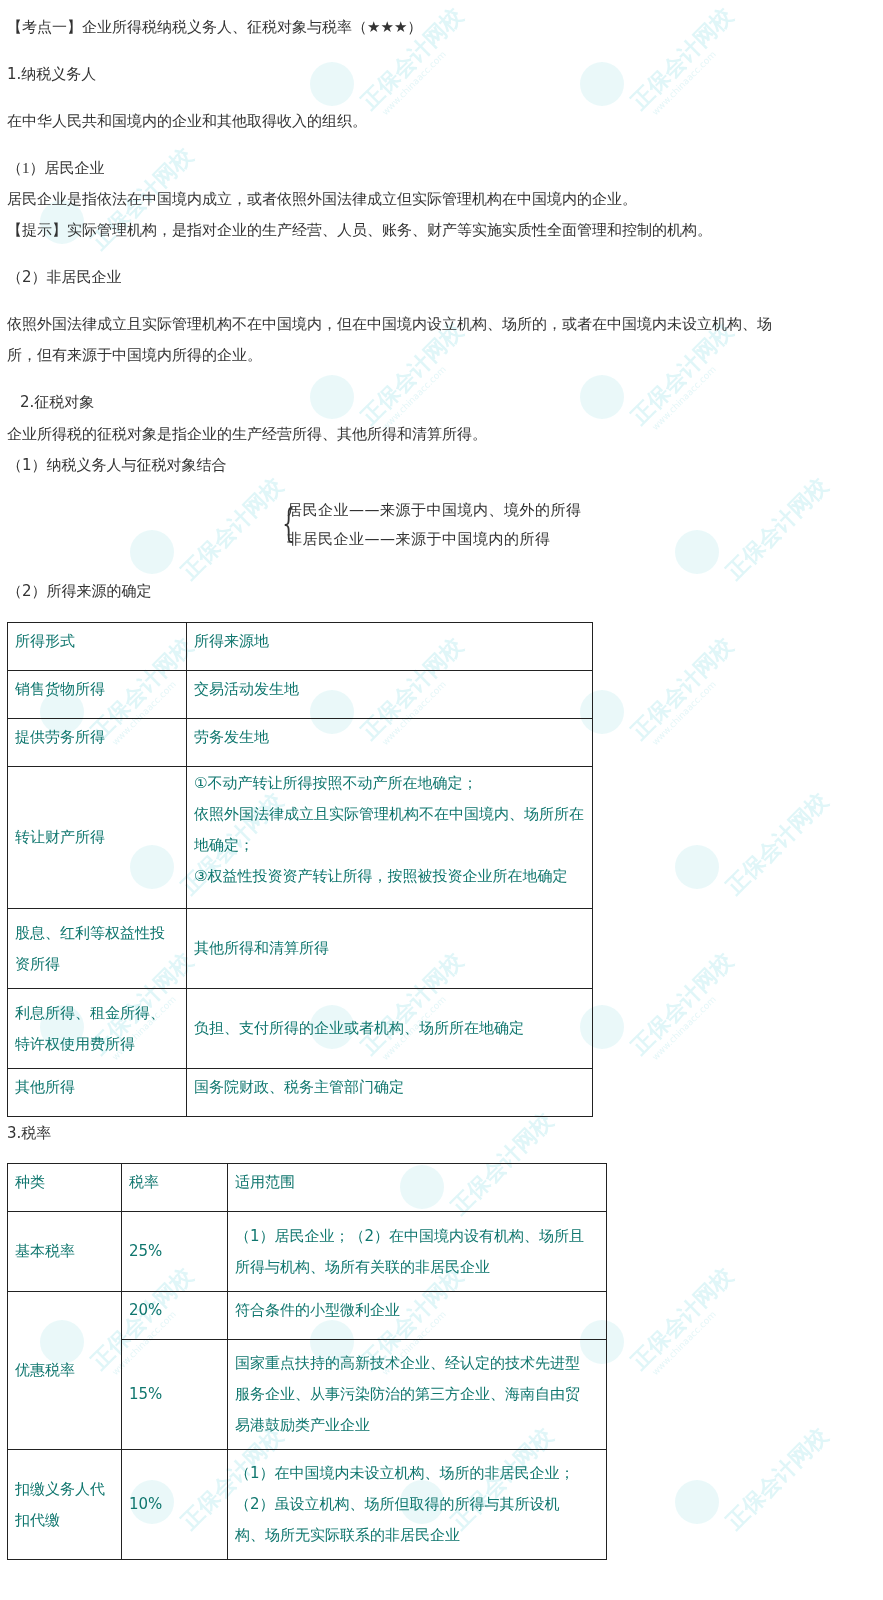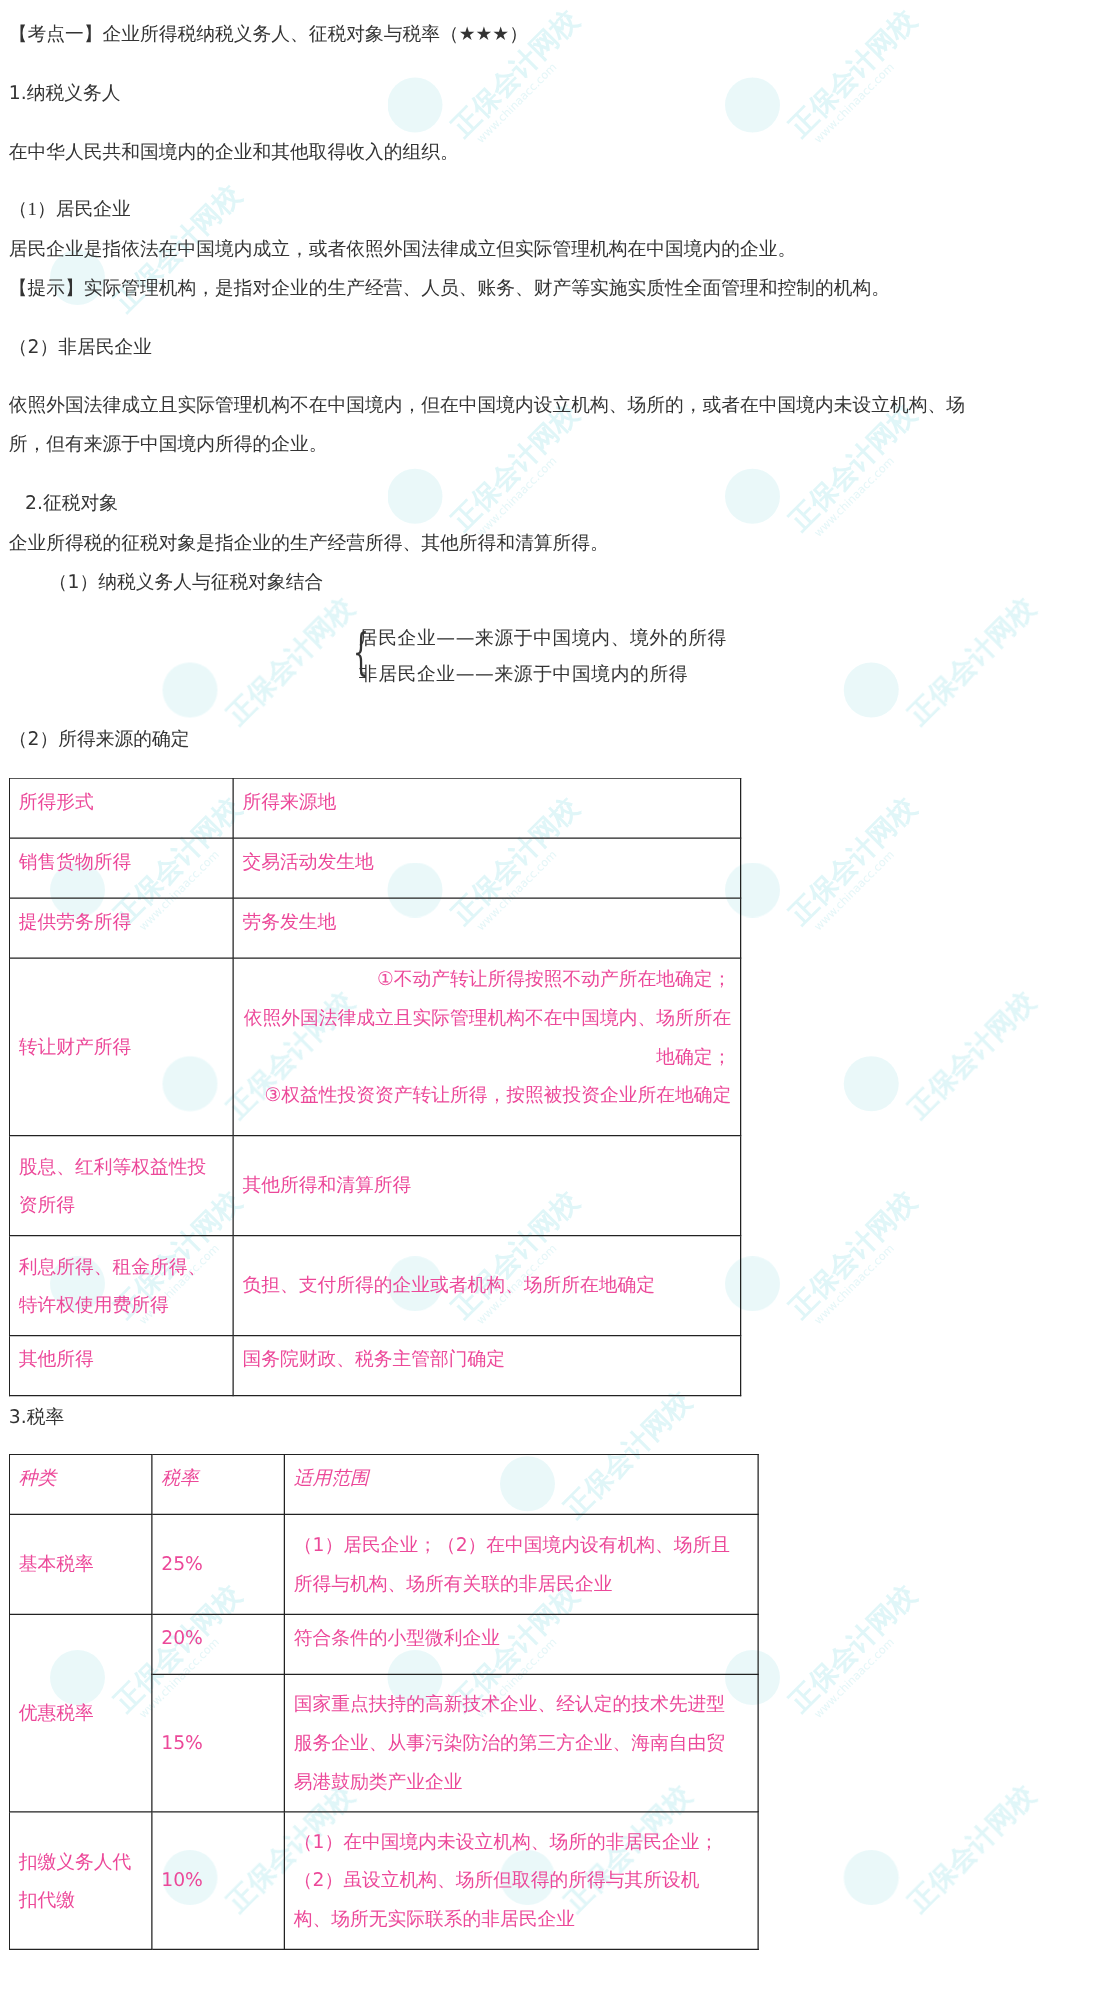--- a/index.html
+++ b/index.html
@@ -18,21 +18,21 @@
   }
   .wm-text {
     position: absolute; color: #c6eef2; font-size: 22px; font-weight: bold;
     transform: rotate(-45deg); transform-origin: left top; white-space: nowrap;
   }
   .wm-url {
     position: absolute; color: #cfeff2; font-size: 9px;
     transform: rotate(-45deg); transform-origin: left top; white-space: nowrap;
   }
   table {
-    position: absolute; border-collapse: collapse; font-size: 15px; color: #ec4899;
+    position: absolute; border-collapse: collapse; font-size: 15px; color: #0f766e;
   }
   td {
     border: 1.5px solid #222; vertical-align: middle; padding: 0 7px; line-height: 31px;
   }
   td.top { vertical-align: top; padding-top: 3px; }
   .brace-block { position: absolute; left: 276px; top: 500px; }
   .brace {
     position: absolute; left: 0; top: 2px; font-size: 40px; line-height: 40px;
     color: #333; font-family: "DejaVu Serif", serif; transform: scaleX(0.5);
   }
@@ -107,21 +107,21 @@
 <div class="p" style="top:64px;">1.纳税义务人</div>
 <div class="p" style="top:111px;">在中华人民共和国境内的企业和其他取得收入的组织。</div>
 <div class="p" style="top:158px;font-family:Liberation Serif, serif;">（1）居民企业</div>
 <div class="p" style="top:189px;text-align:right;">居民企业是指依法在中国境内成立，或者依照外国法律成立但实际管理机构在中国境内的企业。</div>
 <div class="p" style="top:220px;">【提示】实际管理机构，是指对企业的生产经营、人员、账务、财产等实施实质性全面管理和控制的机构。</div>
 <div class="p" style="top:267px;">（2）非居民企业</div>
 <div class="p" style="top:314px;">依照外国法律成立且实际管理机构不在中国境内，但在中国境内设立机构、场所的，或者在中国境内未设立机构、场</div>
 <div class="p" style="top:345px;">所，但有来源于中国境内所得的企业。</div>
 <div class="p" style="top:392px;margin-left:13px;">2.征税对象</div>
 <div class="p" style="top:424px;">企业所得税的征税对象是指企业的生产经营所得、其他所得和清算所得。</div>
-<div class="p" style="top:455px;margin-left:32px;">（1）纳税义务人与征税对象结合</div>
+<div class="p" style="top:455px;">（1）纳税义务人与征税对象结合</div>
 
 <div class="brace-block">
   <span class="brace">{</span>
   <span class="brace-line" style="top:1px;">居民企业——来源于中国境内、境外的所得</span>
   <span class="brace-line" style="top:30px;">非居民企业——来源于中国境内的所得</span>
 </div>
 
 <div class="p" style="top:581px;">（2）所得来源的确定</div>
 
 <table style="left:7px;top:622px;width:586px;">
@@ -137,21 +137,21 @@
   <tr style="height:48px;">
     <td class="top">销售货物所得</td>
     <td class="top">交易活动发生地</td>
   </tr>
   <tr style="height:48px;">
     <td class="top">提供劳务所得</td>
     <td class="top">劳务发生地</td>
   </tr>
   <tr style="height:142px;">
     <td>转让财产所得</td>
-    <td class="top" style="padding-top:1px;text-align:right;">
+    <td class="top" style="padding-top:1px;">
       <div>①不动产转让所得按照不动产所在地确定；</div>
       <div>依照外国法律成立且实际管理机构不在中国境内、场所所在</div>
       <div>地确定；</div>
       <div>③权益性投资资产转让所得，按照被投资企业所在地确定</div>
     </td>
   </tr>
   <tr style="height:80px;">
     <td>
       <div>股息、红利等权益性投</div>
       <div>资所得</div>
@@ -174,21 +174,21 @@
 
 <div class="p" style="top:1123px;">3.税率</div>
 
 <table style="left:7px;top:1163px;width:600px;">
   <colgroup>
       <col style="width:114px">
       <col style="width:106px">
       <col>
     </colgroup>
   <tbody>
-      <tr style="height:48px;font-style:italic;">
+      <tr style="height:48px;">
     <td class="top">种类</td>
     <td class="top">税率</td>
     <td class="top">适用范围</td>
   </tr>
   <tr style="height:80px;">
     <td>基本税率</td>
     <td>25%</td>
     <td>
       <div>（1）居民企业；（2）在中国境内设有机构、场所且</div>
       <div>所得与机构、场所有关联的非居民企业</div>

